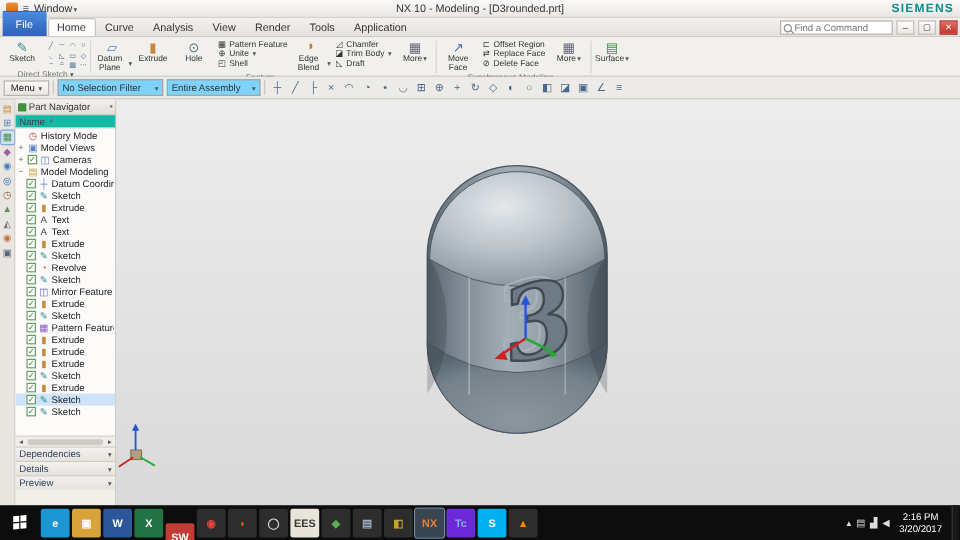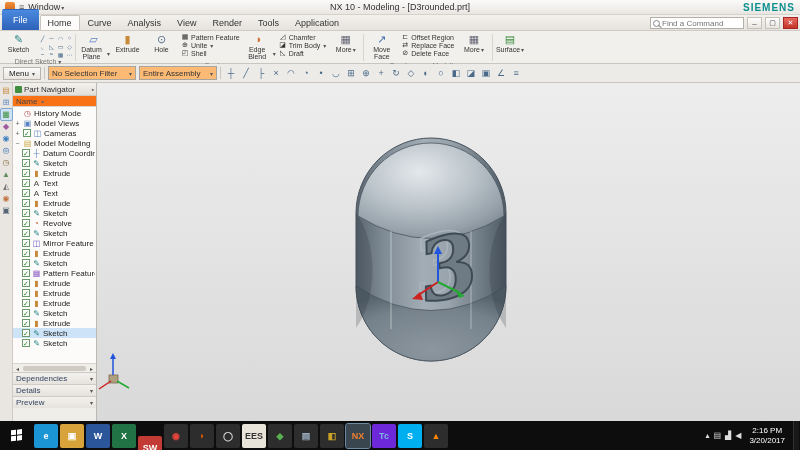--- a/index.html
+++ b/index.html
@@ -49,37 +49,37 @@
 .mini{font-size:6px;color:#4a6a8a;display:flex;align-items:center;justify-content:center;}
 .ic-sketch{color:#2e8b8b;}.ic-datum{color:#5b84c4;}.ic-extrude{color:#c78a3b;}.ic-hole{color:#557088;}
 .ic-blend{color:#d07030;}.ic-more{color:#667;}.ic-move{color:#3f6fb2;}.ic-surface{color:#3f8f3f;}
 .ic-sketch::before{content:"✎";}.ic-datum::before{content:"▱";}.ic-extrude::before{content:"▮";}
 .ic-hole::before{content:"⊙";}.ic-blend::before{content:"◗";}.ic-more::before{content:"▦";}
 .ic-move::before{content:"↗";}.ic-surface::before{content:"▤";}
 
 
 .toolbar{position:absolute;top:64px;left:0;right:0;height:19px;background:#edebe7;border-bottom:1px solid #c9c5bf;display:flex;align-items:center;gap:3px;padding:0 3px;}
 .menu-btn{display:flex;align-items:center;gap:2px;padding:1px 5px;font-size:8px;border:1px solid #b8b3ab;background:linear-gradient(#fcfbfa,#e9e6e1);}
-.dropdown{display:flex;align-items:center;justify-content:space-between;background:#fdba74;border:1px solid #a8a39b;height:14px;font-size:8px;padding:0 3px;color:#333;}
+.dropdown{display:flex;align-items:center;justify-content:space-between;background:#7dd3fc;border:1px solid #a8a39b;height:14px;font-size:8px;padding:0 3px;color:#333;}
 .dd-filter{width:88px;}.dd-scope{width:78px;}
 .tsep{width:1px;height:12px;background:#c9c5bf;flex:none;}
 .ticonbtn{width:14px;height:14px;display:flex;align-items:center;justify-content:center;color:#4a6a8a;font-size:9px;flex:none;}
 
 
 .main{position:absolute;top:83px;left:0;right:0;bottom:29px;display:flex;}
 .resource-strip{width:13px;background:#e9e6e2;border-right:1px solid #cfcbc4;display:flex;flex-direction:column;align-items:center;padding-top:2px;gap:1px;flex:none;}
 .rs-icon{width:11px;height:11px;display:flex;align-items:center;justify-content:center;font-size:8px;border-radius:1px;}
 .rs-icon.active{background:#cfe3f5;outline:1px solid #7fa7d0;}
 
 .panel{width:84px;background:#f7f5f2;border-right:1px solid #bdb8b1;display:flex;flex-direction:column;flex:none;}
 .panel-header{height:13px;background:linear-gradient(#f3f1ee,#e2dfd9);border-bottom:1px solid #cfcbc4;display:flex;align-items:center;padding:0 2px;gap:2px;font-size:8px;color:#333;flex:none;}
 .ph-icon{width:7px;height:7px;background:#3f8f3f;border-radius:1px;flex:none;}
 .pin-icon{margin-left:auto;color:#666;font-size:7px;}
 .pin-icon::before{content:"▪";}
-.colhead{height:11px;border-bottom:1px solid #d8d4ce;background:#f97316;display:flex;align-items:center;padding:0 3px;font-size:8px;color:#444;flex:none;}
+.colhead{height:11px;border-bottom:1px solid #d8d4ce;background:#14b8a6;display:flex;align-items:center;padding:0 3px;font-size:8px;color:#444;flex:none;}
 .sort-arrow{margin-left:3px;color:#666;font-size:5px;}
 .sort-arrow::before{content:"▲";}
 .tree{flex:1;background:#fcfbf9;overflow:hidden;padding-top:1px;}
 .trow{height:10px;display:flex;align-items:center;gap:2px;padding:0 1px;white-space:nowrap;overflow:hidden;}
 .trow.selected{background:#cde3f7;}
 .expander{width:7px;color:#666;font-size:7px;text-align:center;flex:none;}
 .chk{width:8px;height:8px;flex:none;border:1px solid #6a9a6a;background:#fff;color:#2e8b2e;font-size:7px;line-height:7px;text-align:center;display:none;}
 .chk::before{content:"✓";}
 .trow.checked .chk{display:block;}
 .child .chk{display:block;}

